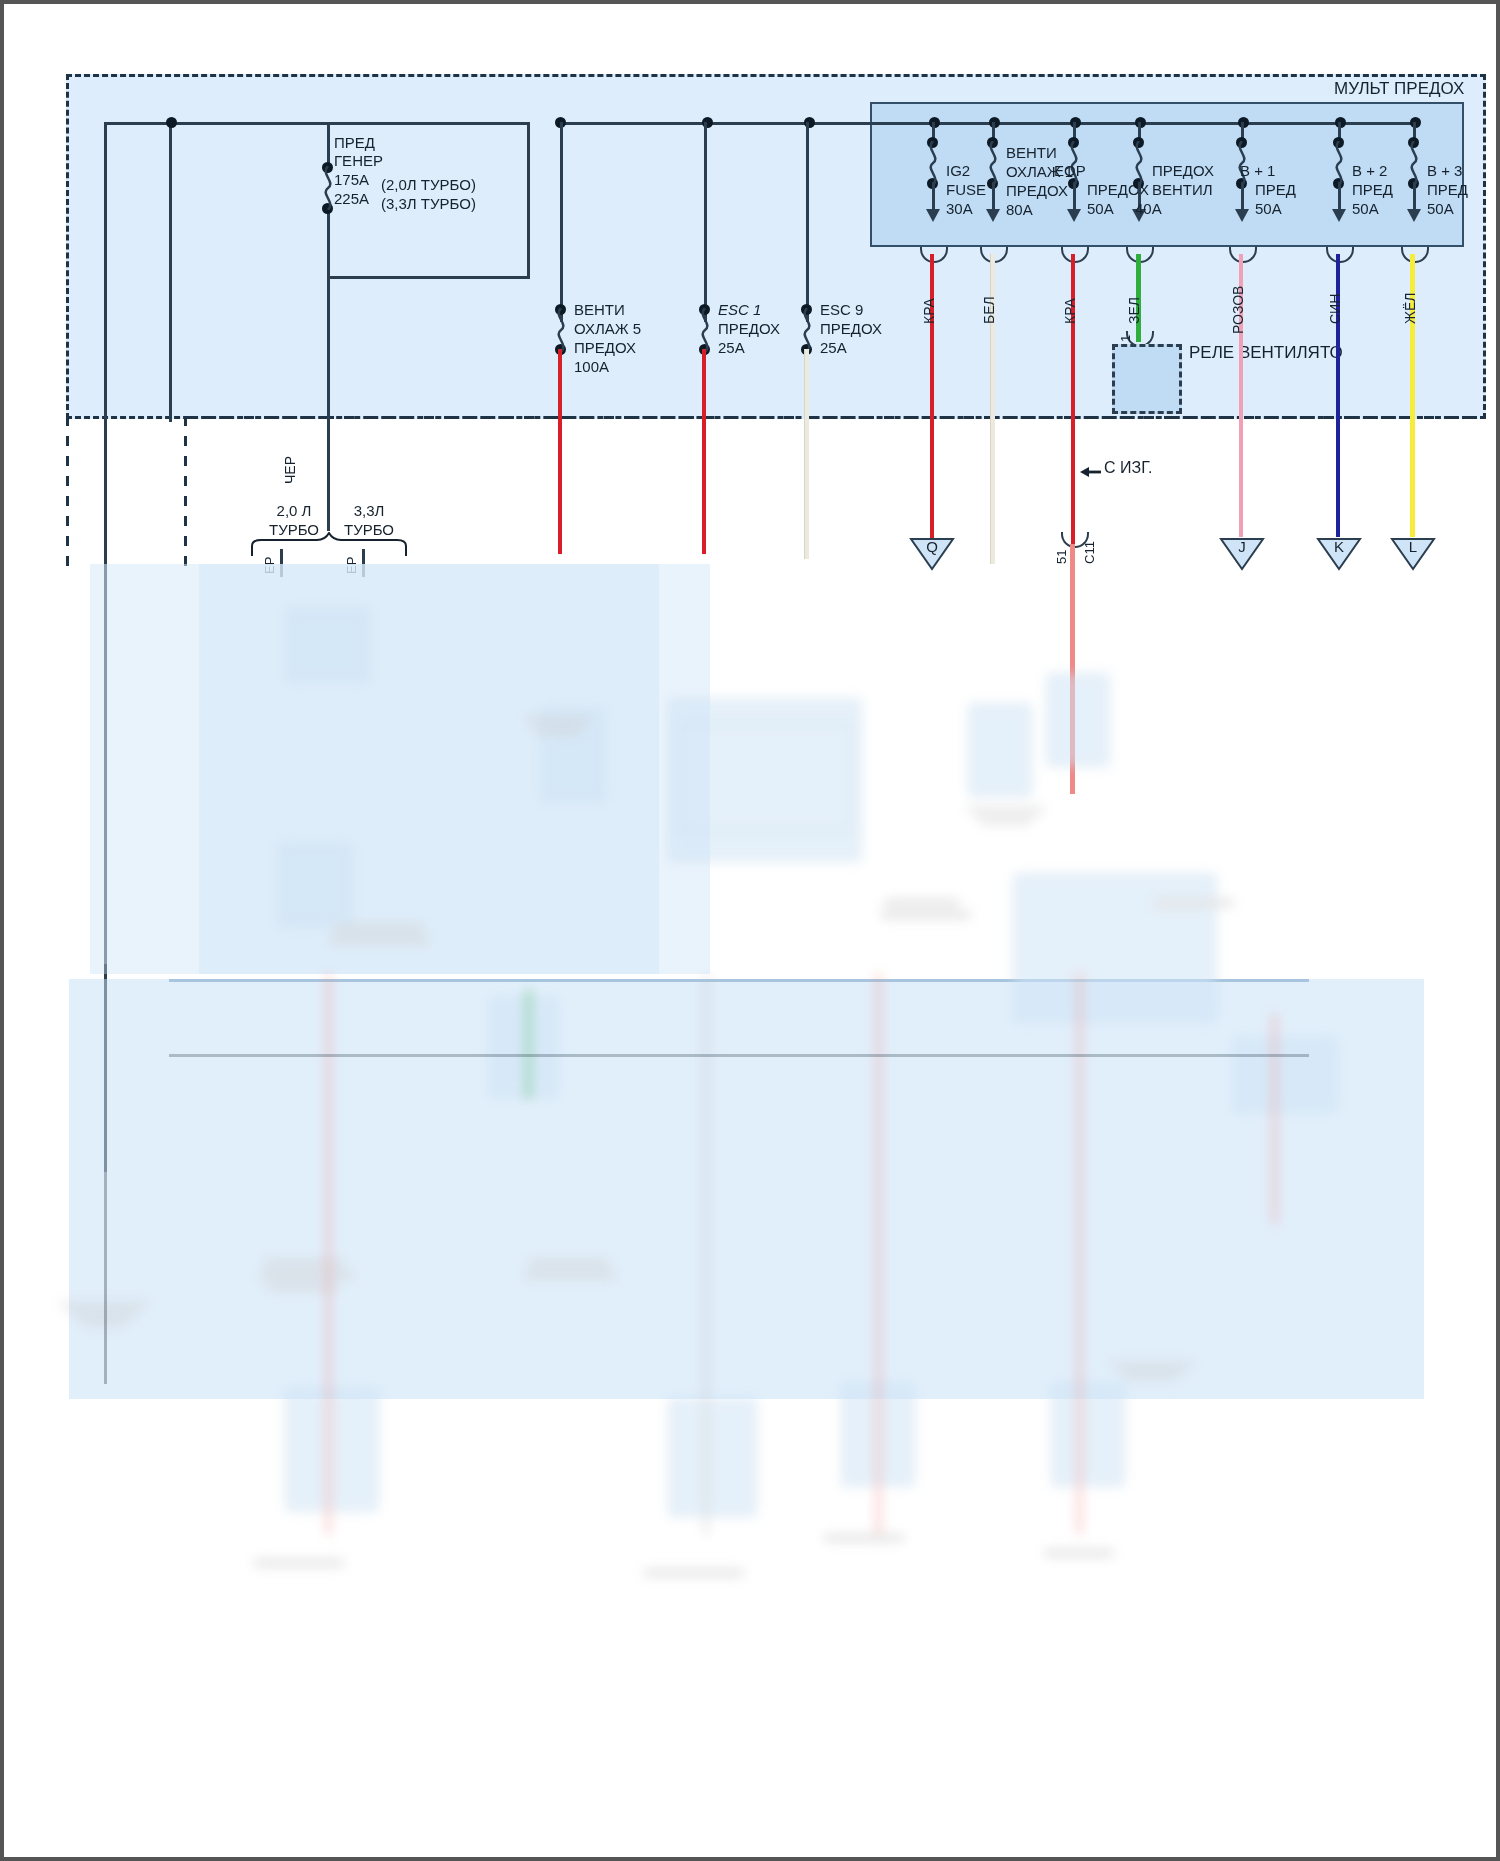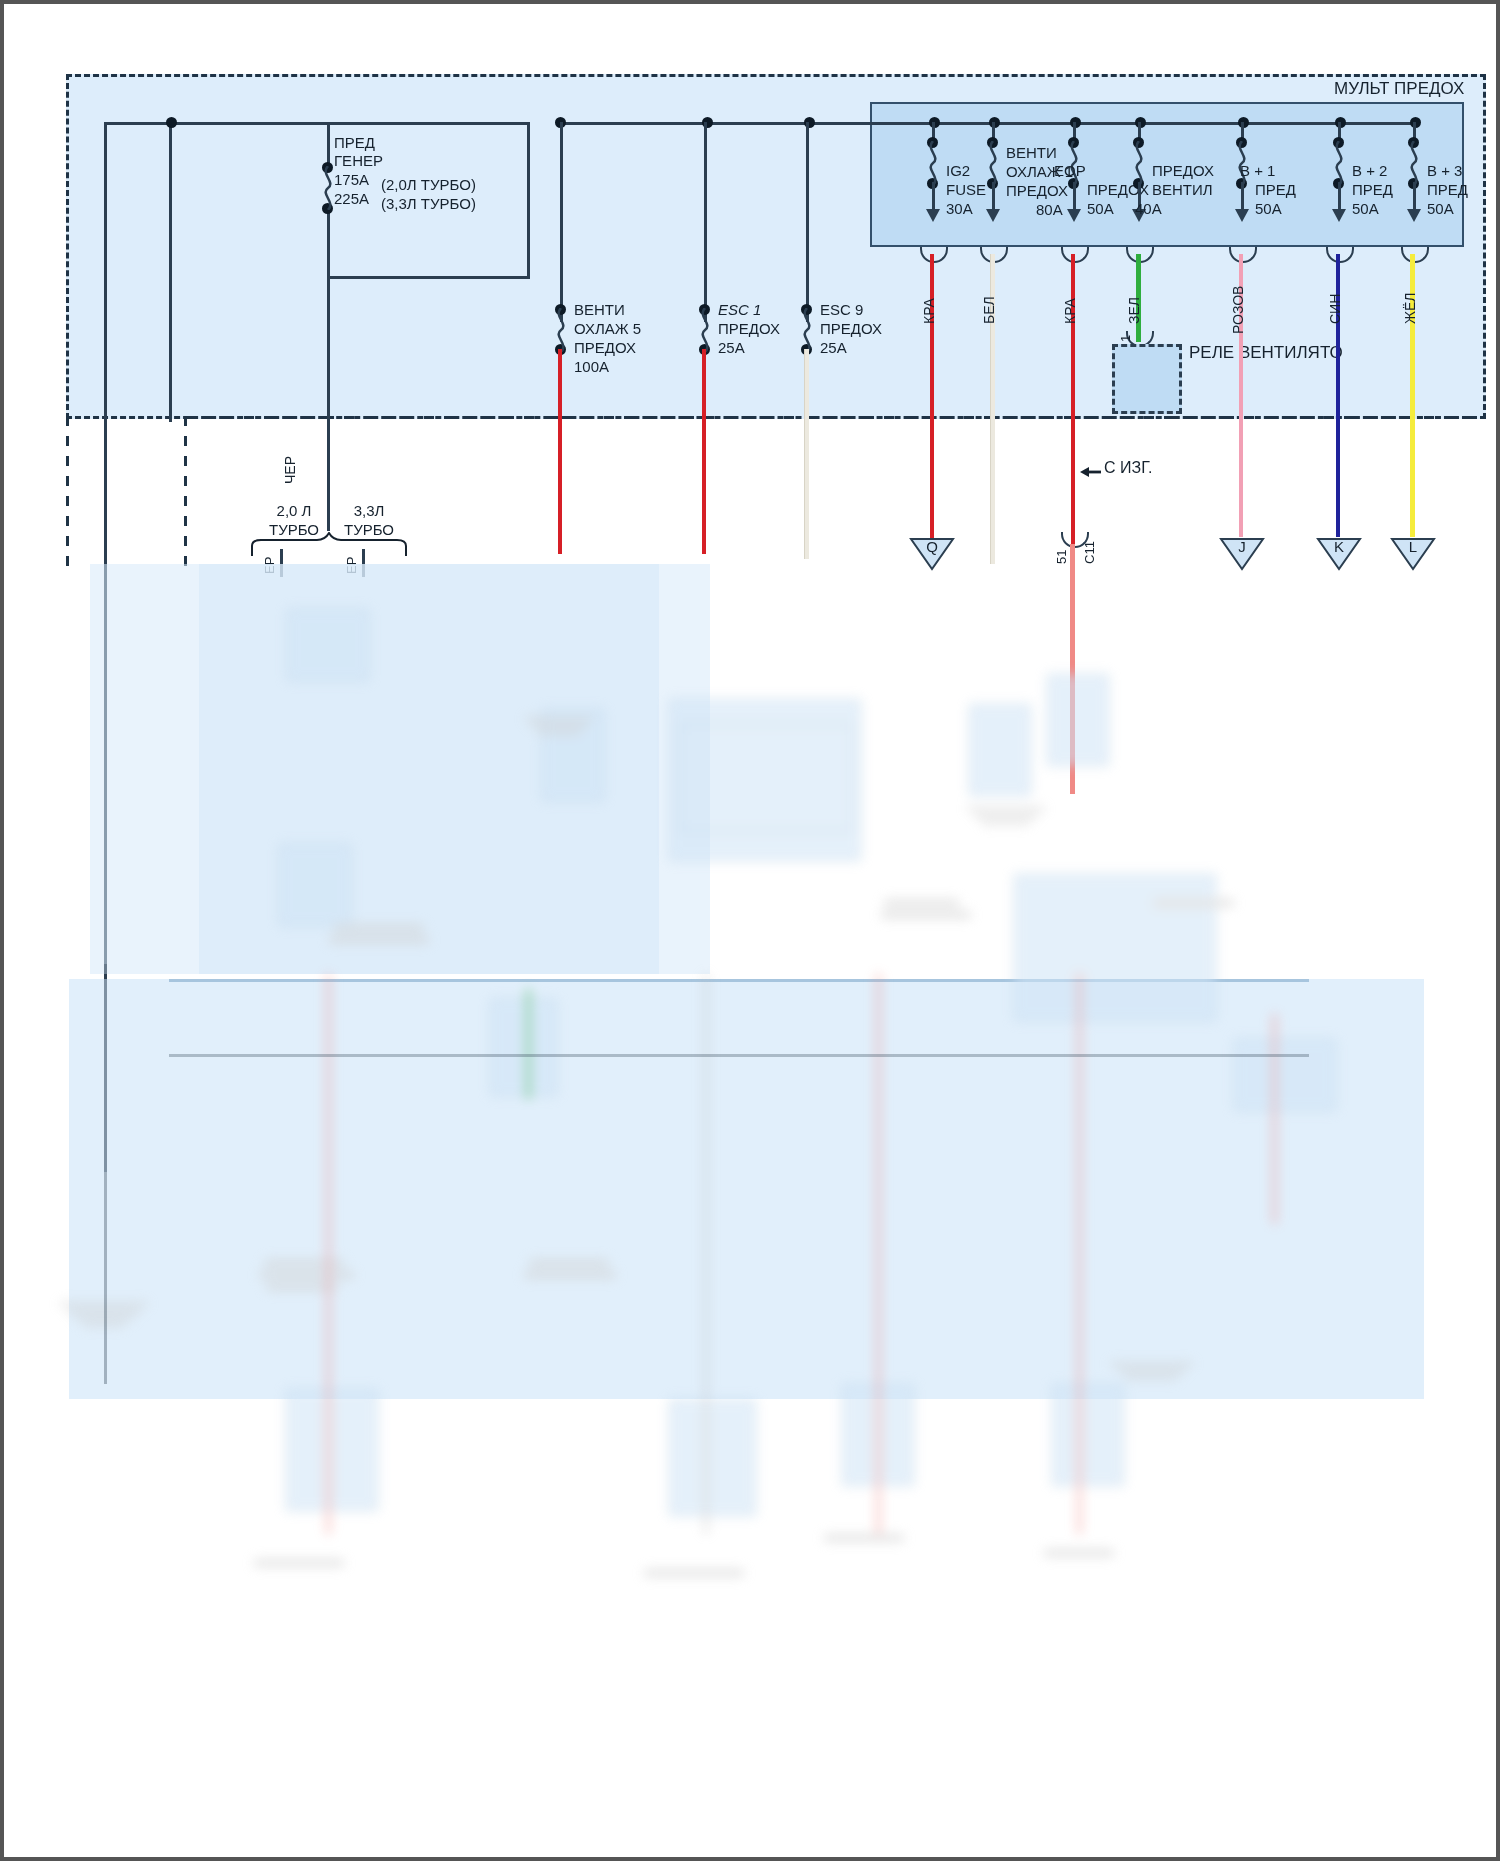--- a/index.html
+++ b/index.html
@@ -173,21 +173,21 @@
   <div class="fuse" style="left:981px;top:137px;">
     <svg width="16" height="44" viewBox="0 0 16 44">
         <path d="M8 0 C 0 8, 16 16, 8 22 C 0 28, 16 36, 8 44" stroke="#2b3e50" stroke-width="2.5" fill="none"></path>
       </svg>
   </div>
   <div class="wire vw" style="left:988px;top:178px;height:32px;"></div>
   <div class="arrowdn" style="left:982px;top:205px;"></div>
   <div class="lbl" style="left:1002px;top:140px;"><span>ВЕНТИ</span></div>
   <div class="lbl" style="left:1002px;top:159px;"><span>ОХЛАЖ 1</span></div>
   <div class="lbl" style="left:1002px;top:178px;"><span>ПРЕДОХ</span></div>
-  <div class="lbl" style="left:1032px;top:197px;"><span>80A</span></div>
+  <div class="lbl" style="left:1002px;top:197px;"><span>80A</span></div>
 
   <div class="wire vw" style="left:1069px;top:118px;height:20px;"></div>
   <div class="dot" style="left:1064px;top:133px;"></div>
   <div class="dot" style="left:1064px;top:174px;"></div>
   <div class="fuse" style="left:1062px;top:137px;">
     <svg width="16" height="44" viewBox="0 0 16 44">
         <path d="M8 0 C 0 8, 16 16, 8 22 C 0 28, 16 36, 8 44" stroke="#2b3e50" stroke-width="2.5" fill="none"></path>
       </svg>
   </div>
   <div class="wire vw" style="left:1069px;top:178px;height:32px;"></div>

